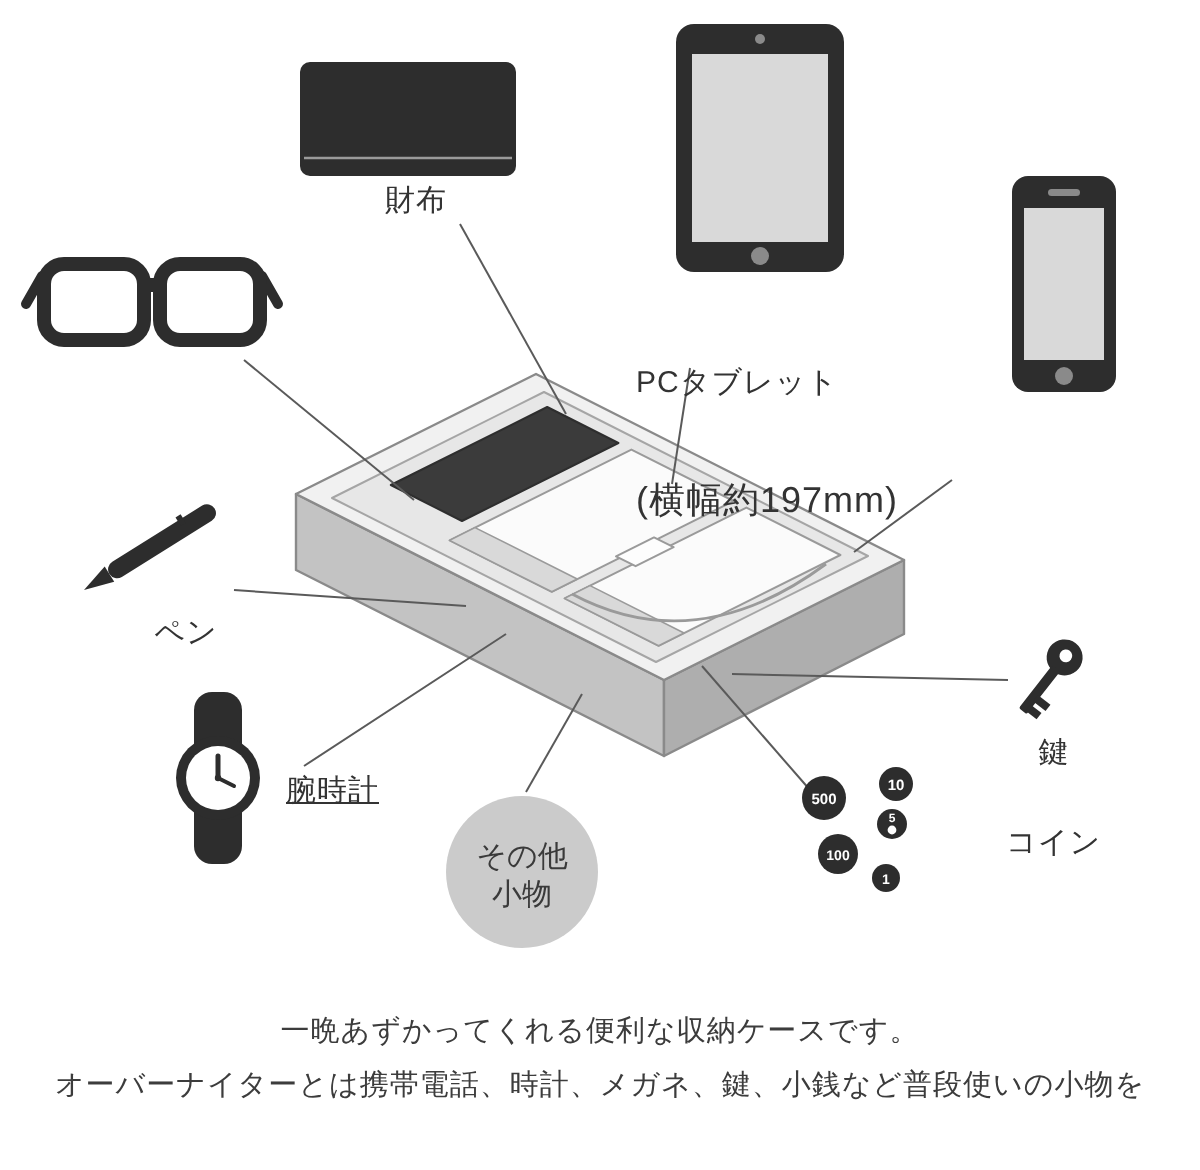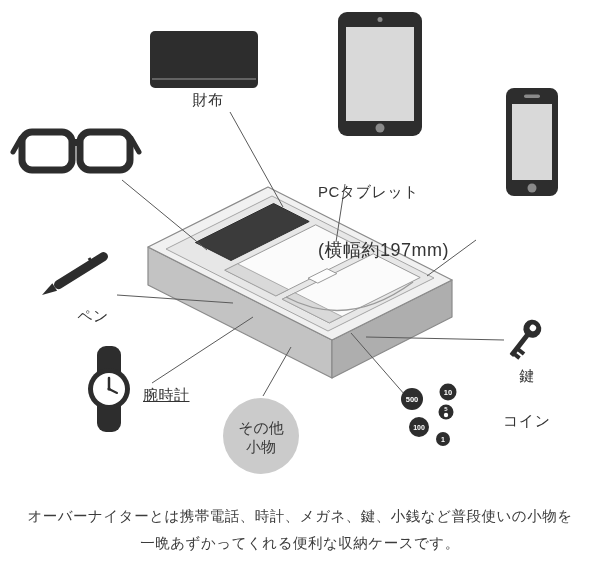--- a/index.html
+++ b/index.html
@@ -155,17 +155,17 @@
 
   <div class="label center" style="left:63px;top:307px;width:60px;">ペン</div>
 
   <div class="label" style="left:143px;top:386px;text-decoration:underline;">腕時計</div>
 
   <div class="label center" style="left:507px;top:367px;width:40px;">鍵</div>
 
   <div class="label" style="left:463px;top:412px;margin-left:40px;">コイン</div>
 
   <div class="caption">
+    <div>一晩あずかってくれる便利な収納ケースです。</div>
     <div>オーバーナイターとは携帯電話、時計、メガネ、鍵、小銭など普段使いの小物を</div>
-    <div>一晩あずかってくれる便利な収納ケースです。</div>
   </div>
 
 </div>
 
 </body></html>

